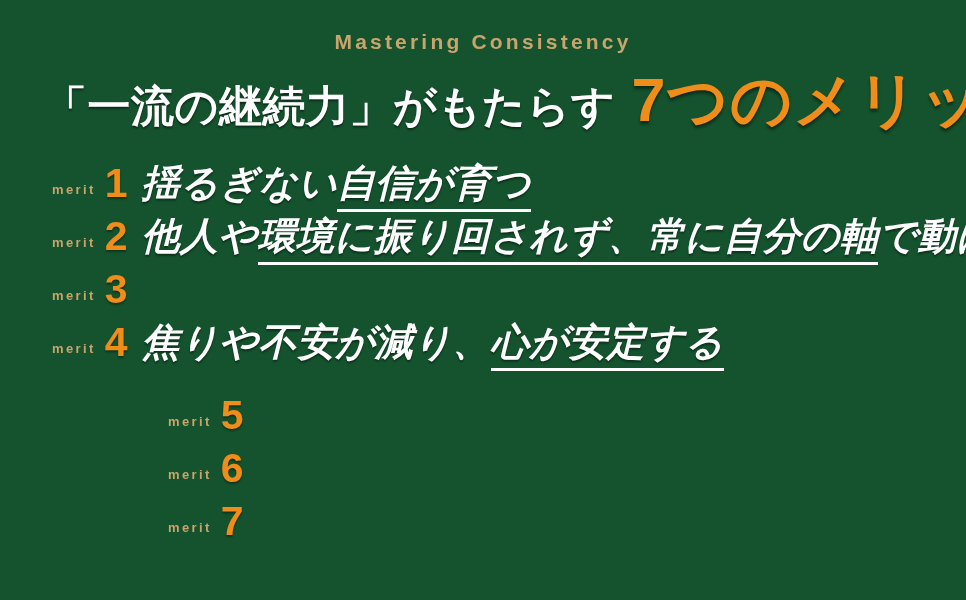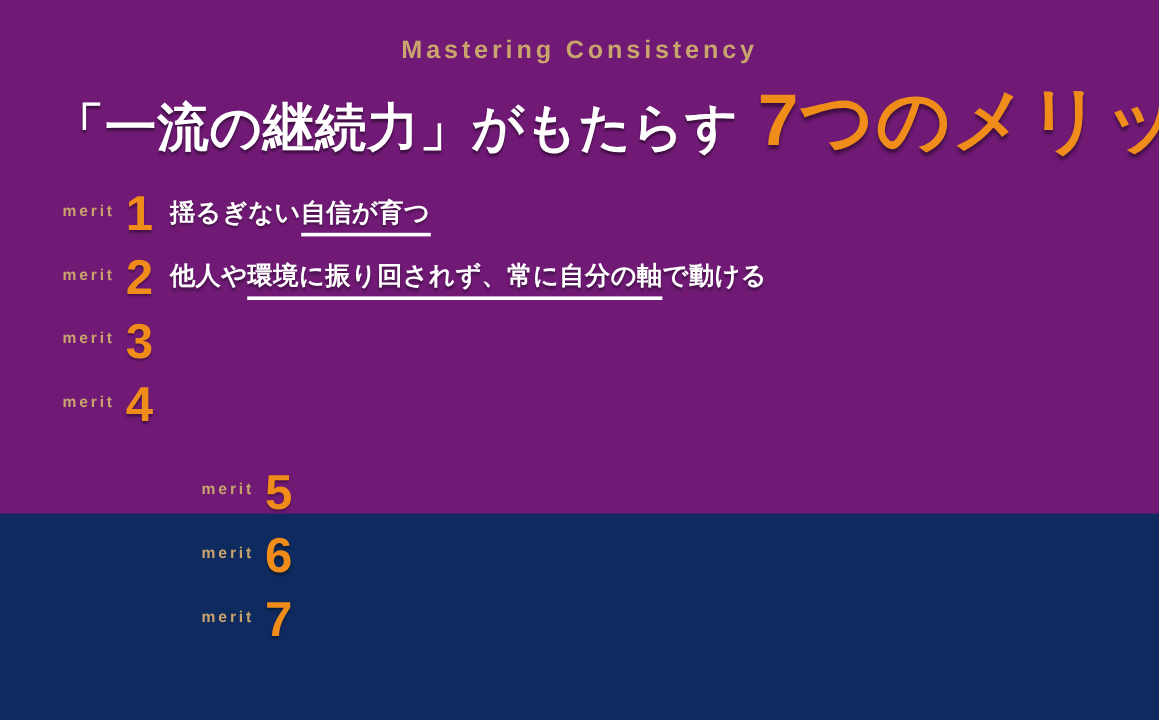--- a/index.html
+++ b/index.html
@@ -12,22 +12,22 @@
     height: 600px;
     overflow: hidden;
     background: #0e2a5e;
     font-family: "Liberation Sans", "DejaVu Sans", sans-serif;
     -webkit-font-smoothing: antialiased;
   }
 
   #slide {
     position: relative;
     width: 966px;
-    height: 428px;
-    background: #701a75;
+    height: 600px;
+    background: #14532d;
     box-sizing: border-box;
   }
 
   
   .eyebrow {
     position: absolute;
     top: 30px;
     left: 0;
     width: 966px;
     text-align: center;
@@ -74,21 +74,21 @@
     top: 153px;
     left: 0;
     width: 966px;
   }
   .group-a { padding-left: 52px; }
   .group-b { padding-left: 168px; margin-top: 20px; }
 
   .row {
     position: relative;
     display: flex;
-    align-items: center;
+    align-items: flex-end;
     height: 53px;
     white-space: nowrap;
   }
 
   .merit-tag {
     color: #c9a46c;
     font-size: 13px;
     font-weight: 700;
     letter-spacing: 2.4px;
     padding-bottom: 9px;
@@ -101,27 +101,28 @@
     font-weight: 700;
     line-height: 1;
     padding-left: 9px;
     padding-bottom: 2px;
     letter-spacing: 0;
     text-shadow: 0 2px 2px rgba(0,0,0,0.35);
   }
 
   .merit-text {
     color: #ffffff;
-    font-size: 21px;
+    font-size: 38px;
     font-weight: 700;
     line-height: 1;
     padding-left: 14px;
     padding-bottom: 4px;
     letter-spacing: 0.4px;
     text-shadow: 0 2px 2px rgba(0,0,0,0.4);
+    font-style: italic;
   }
   .merit-text .u {
     border-bottom: 3px solid #ffffff;
     padding-bottom: 5px;
   }
 </style>
 </head>
 <body>
 
 <div id="slide">
@@ -145,20 +146,21 @@
           <span class="merit-num">2</span>
           <span class="merit-text"><span>他人や</span><span class="u">環境に振り回されず、常に自分の軸</span><span>で動ける</span></span>
         </div>
         <div class="row">
           <span class="merit-tag">merit</span>
           <span class="merit-num">3</span>
         </div>
         <div class="row">
           <span class="merit-tag">merit</span>
           <span class="merit-num">4</span>
+          <span class="merit-text"><span>焦りや不安が減り、</span><span class="u">心が安定する</span></span>
         </div>
       </div>
     <div class="group-b">
         <div class="row">
           <span class="merit-tag">merit</span>
           <span class="merit-num">5</span>
         </div>
         <div class="row">
           <span class="merit-tag">merit</span>
           <span class="merit-num">6</span>

